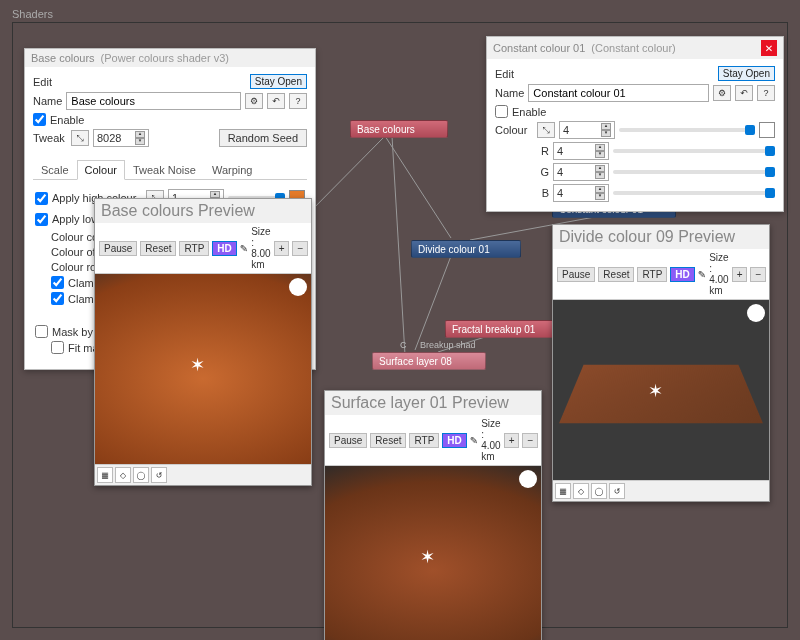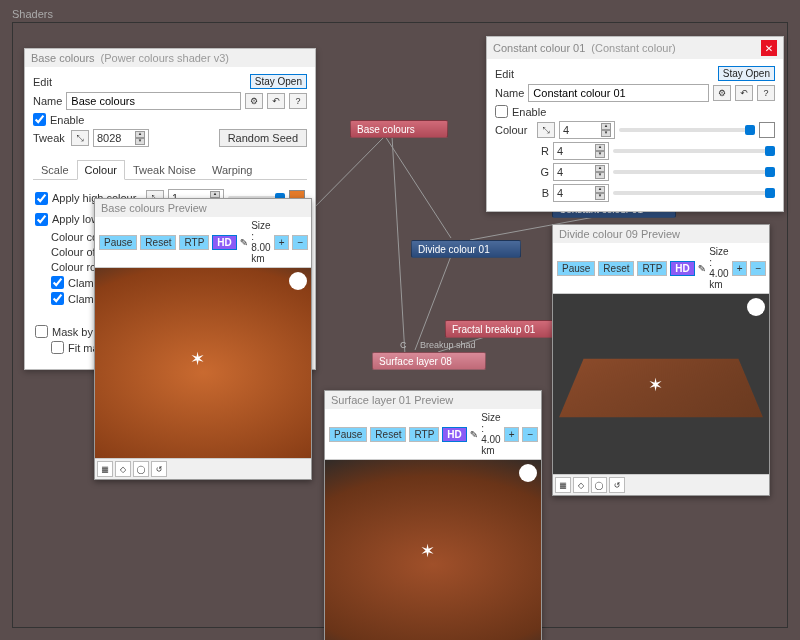--- a/index.html
+++ b/index.html
@@ -17,23 +17,23 @@
   .spin div{width:8px;height:5px;background:#ddd;border:1px solid #999;font-size:5px;line-height:3px;text-align:center}
   .btn{border:1px solid #aaa;background:#f0f0f0;padding:2px 8px;font-size:11px}
   .tabs{display:flex;border-bottom:1px solid #ccc;margin-top:12px}
   .tab{padding:3px 7px;border:1px solid transparent;color:#555;cursor:pointer;position:relative;top:1px;font-size:11px}
   .tab.active{background:#fff;border:1px solid #ccc;border-bottom:1px solid #fff;color:#222}
   .slider{flex:1;height:4px;background:#e0e0e0;position:relative;border-radius:2px}
   .slider .thumb{position:absolute;width:10px;height:10px;background:#0078d7;top:-3px;border-radius:2px}
   .swatch{width:14px;height:14px;border:1px solid #888}
   .icon-btn{width:16px;height:14px;border:1px solid #aaa;background:#f3f3f3;display:flex;align-items:center;justify-content:center;font-size:9px}
   .preview{position:absolute;background:#f5f5f5;border:1px solid #999;box-shadow:0 2px 6px rgba(0,0,0,.4)}
-  .preview .pv-title{background:#f0f0f0;color:#888;padding:3px 6px;font-size:11px}
+  .preview .pv-title{background:#f0f0f0;color:#888;padding:3px 6px;font-size:16px}
   .pv-bar{display:flex;align-items:center;gap:3px;padding:3px 4px;background:#fff;border-bottom:1px solid #ccc;font-size:10px}
-  .pv-bar .b{border:1px solid #bbb;background:#7dd3fc;padding:1px 4px}
+  .pv-bar .b{border:1px solid #bbb;background:#e5e5e5;padding:1px 4px}
   .pv-bar .b.hd{background:#8b5cf6;color:#fff;border-color:#0078d7;font-weight:bold}
   .pv-canvas{background:#3a3a3a;position:relative;overflow:hidden}
   .nodebox{position:absolute;height:16px;border-radius:2px;color:#fff;font-size:10px;display:flex;align-items:center;padding:0 6px;border:1px solid rgba(0,0,0,.3)}
   .n-red{background:linear-gradient(#d06a78,#b04a58)}
   .n-blue{background:linear-gradient(#4a6a9a,#2a4a7a)}
   .n-pink{background:linear-gradient(#d88a98,#c06a78)}
   .edge{stroke:#999;stroke-width:1;fill:none}
   .crumb{color:#999}
   .pv-footer{display:flex;gap:2px;padding:2px;background:#f0f0f0;border-top:1px solid #ccc}
   .pv-footer .fb{width:14px;height:14px;border:1px solid #bbb;background:#fff;font-size:8px;display:flex;align-items:center;justify-content:center}

